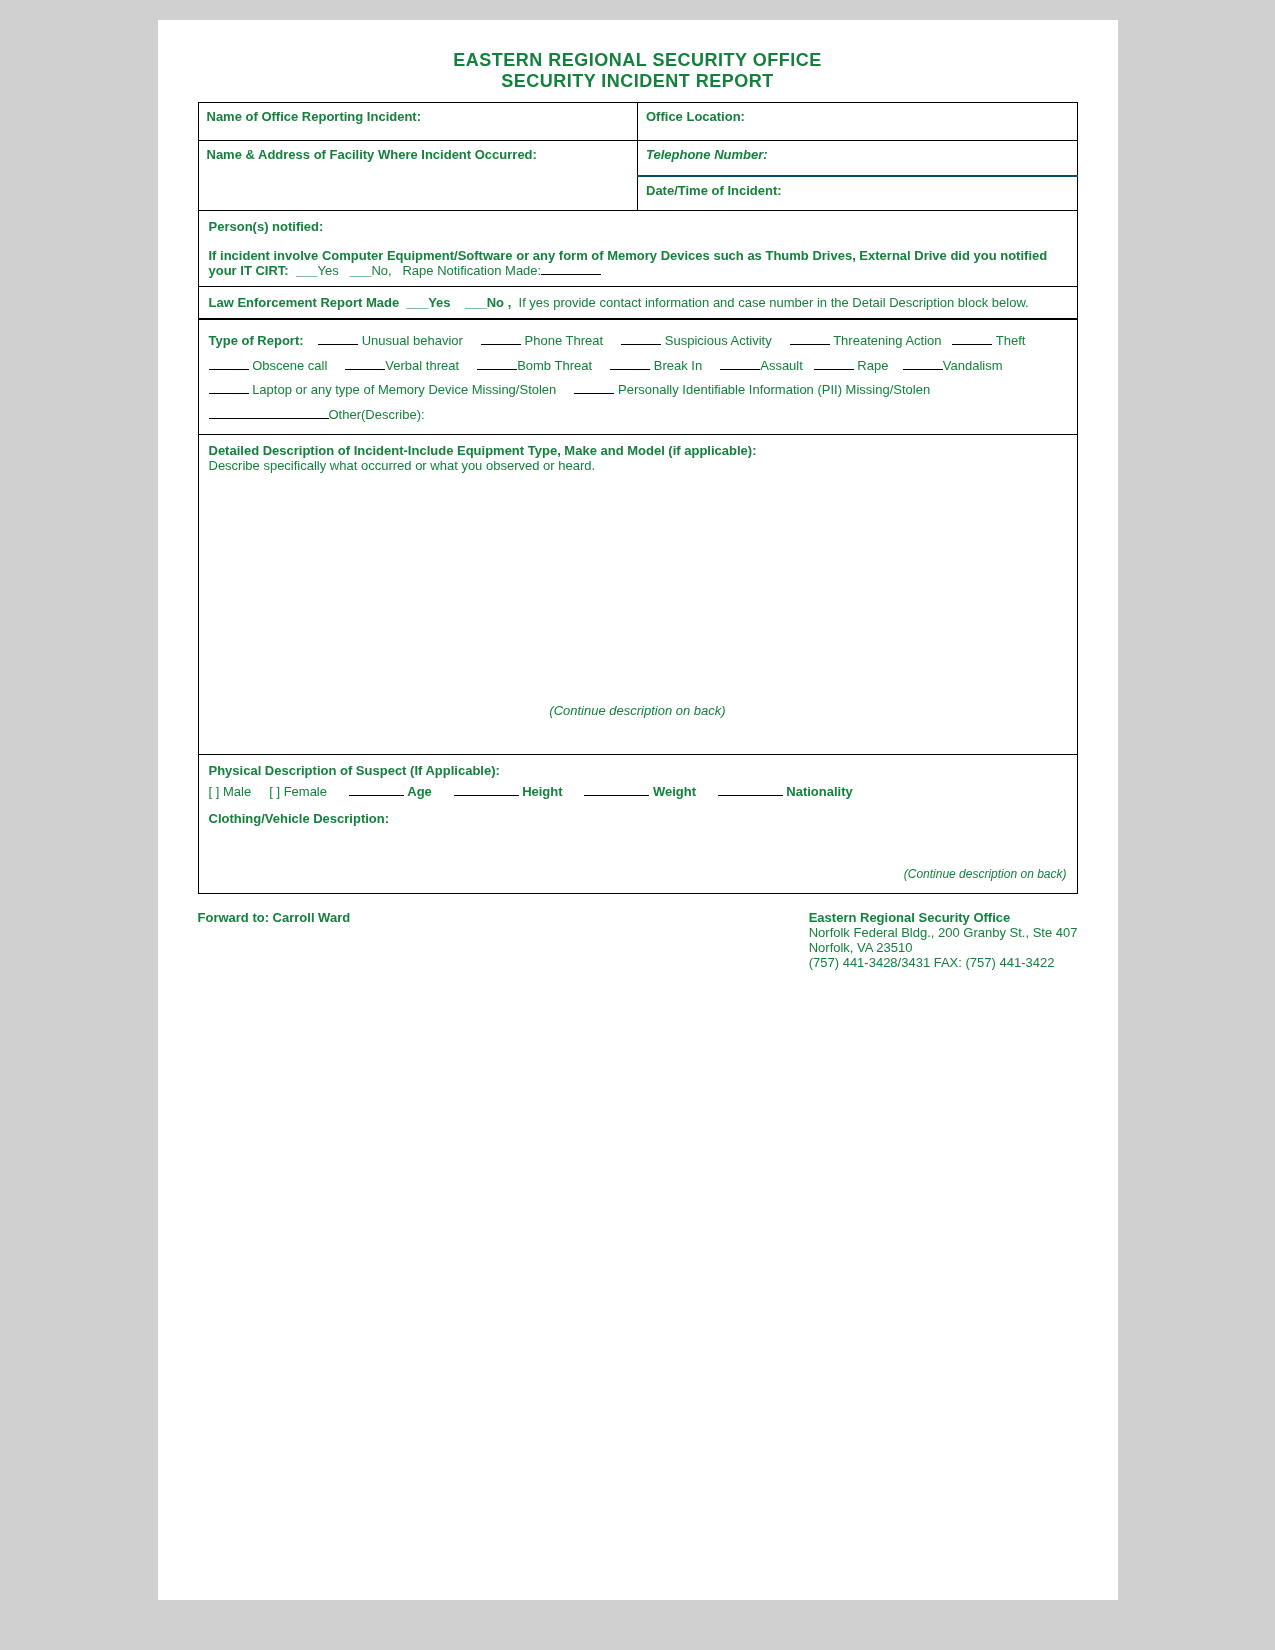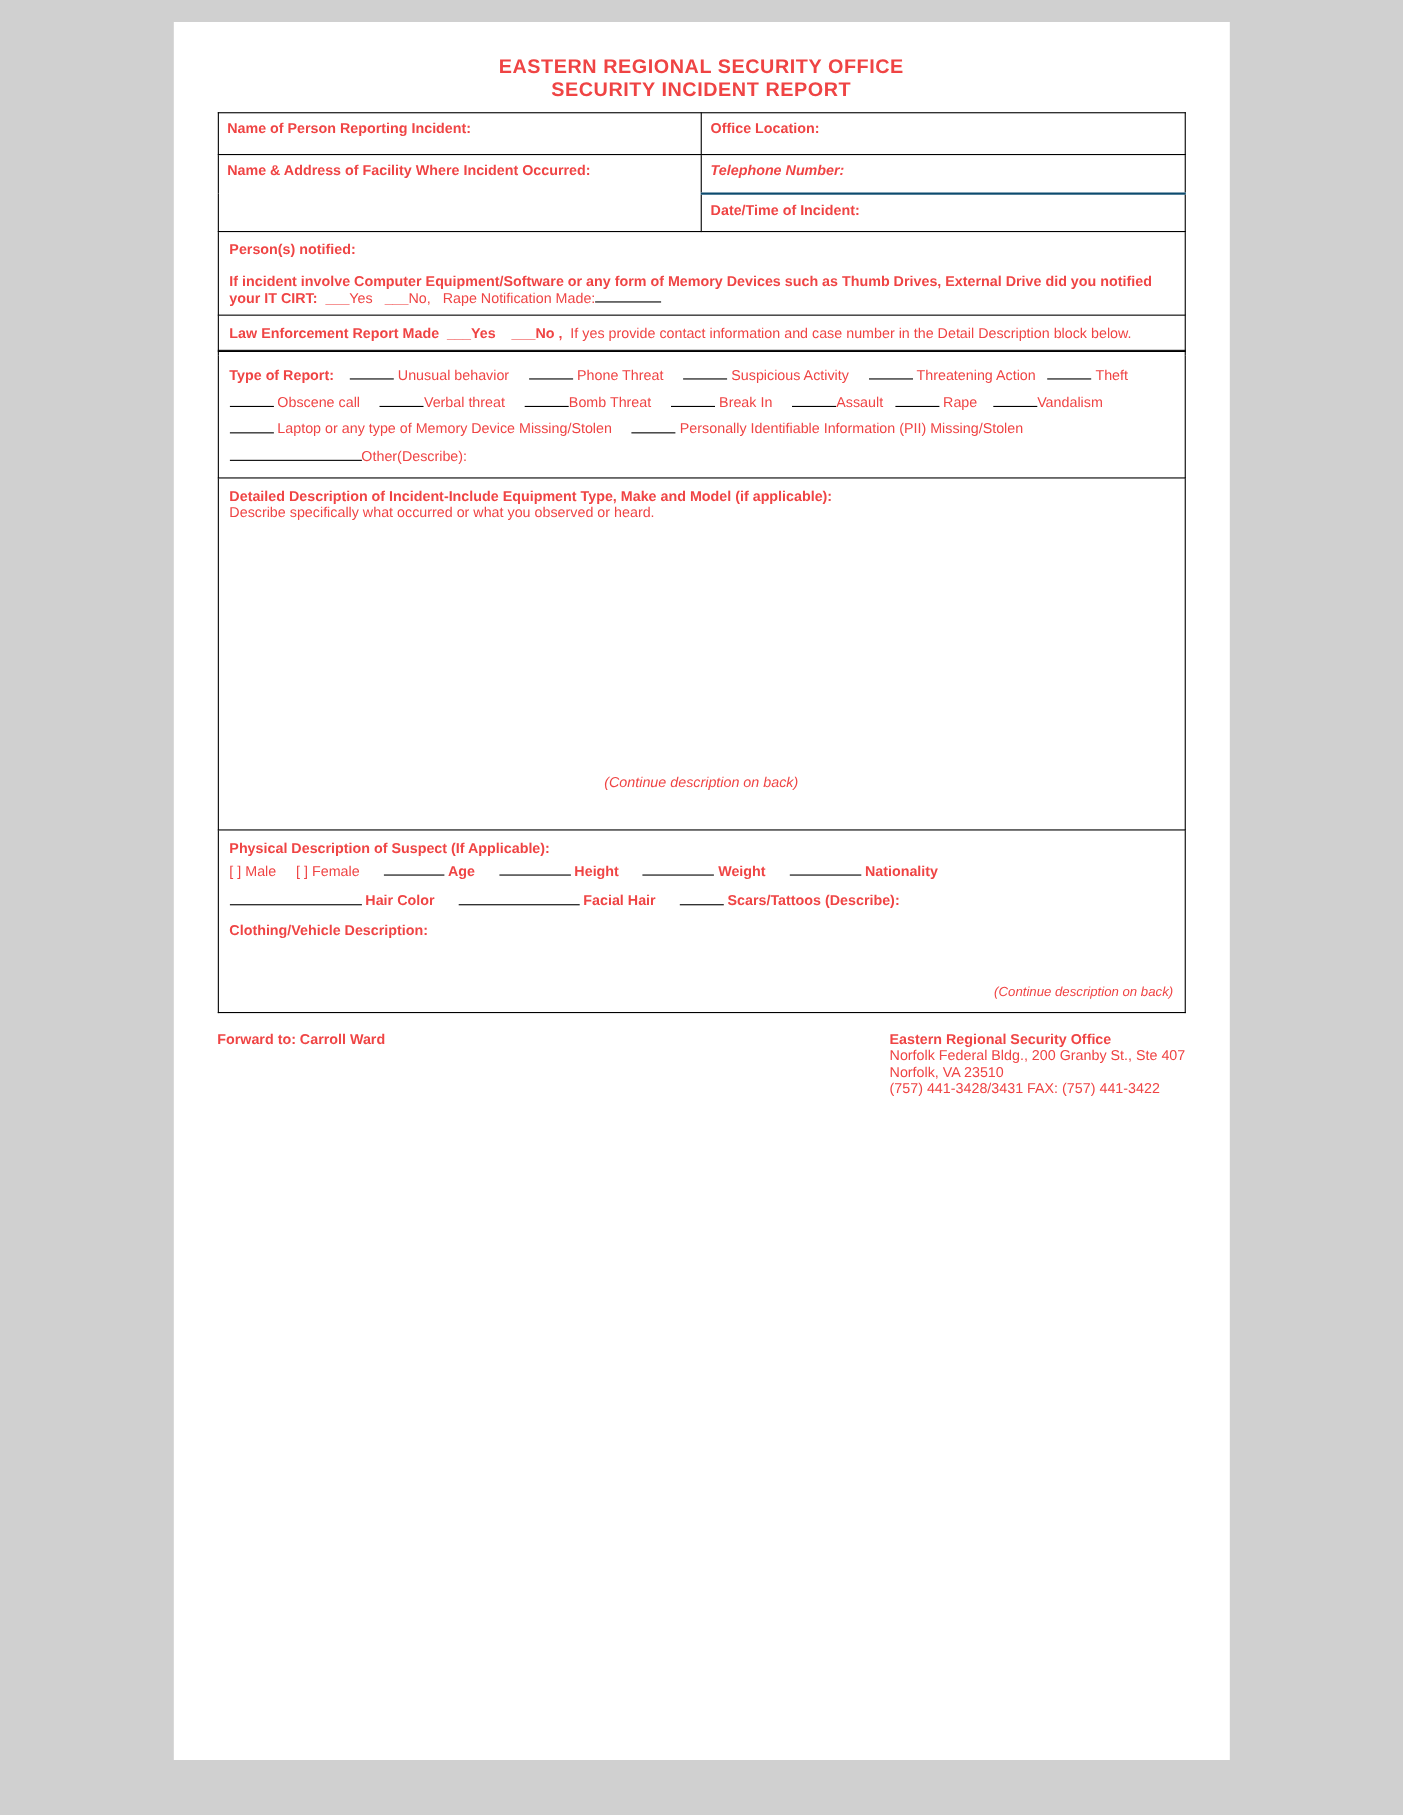--- a/index.html
+++ b/index.html
@@ -12,21 +12,21 @@
       padding: 20px;
       min-height: 1650px;
     }
     .page {
       background: #fff;
       width: 960px;
       min-height: 1580px;
       padding: 30px 40px 20px 40px;
       position: relative;
       font-size: 13px;
-      color: #ef4444;
+      color: #15803d;
     }
     .title-block {
       text-align: center;
       margin-bottom: 10px;
     }
     .title-block h1 {
       font-size: 18px;
       font-weight: bold;
       text-transform: uppercase;
       letter-spacing: 0.5px;
@@ -124,21 +124,21 @@
   <div class="title-block">
     <h1>EASTERN REGIONAL SECURITY OFFICE</h1>
     <h1>SECURITY INCIDENT REPORT</h1>
   </div>
 
   <table class="main-table">
 
     <tbody>
         <tr class="field-row">
       <td style="width:50%; border-left:1.5px solid #000; border-top:1.5px solid #000;">
-        <span class="label-bold">Name of Person Reporting Incident:</span>
+        <span class="label-bold">Name of Office Reporting Incident:</span>
       </td>
       <td style="border-right:1.5px solid #000; border-top:1.5px solid #000;">
         <span class="label-bold">Office Location:</span>
       </td>
     </tr>
 
     <tr>
       <td rowspan="2" style="border-left:1.5px solid #000; vertical-align:top; padding:6px 8px; height:70px;">
         <span class="label-bold">Name &amp; Address of Facility Where Incident Occurred:</span>
       </td>
@@ -223,27 +223,20 @@
       &nbsp;&nbsp;&nbsp;&nbsp;
       <span class="underline" style="min-width:55px;"></span> <strong>Age</strong>
       &nbsp;&nbsp;&nbsp;&nbsp;
       <span class="underline" style="min-width:65px;"></span> <strong>Height</strong>
       &nbsp;&nbsp;&nbsp;&nbsp;
       <span class="underline" style="min-width:65px;"></span> <strong>Weight</strong>
       &nbsp;&nbsp;&nbsp;&nbsp;
       <span class="underline" style="min-width:65px;"></span> <strong>Nationality</strong>
     </div>
     <div class="phys-row">
-      <span class="underline-xl"></span> <strong>Hair Color</strong>
-      &nbsp;&nbsp;&nbsp;&nbsp;
-      <span class="underline-xl" style="min-width:110px;"></span> <strong>Facial Hair</strong>
-      &nbsp;&nbsp;&nbsp;&nbsp;
-      <span class="underline" style="min-width:40px;"></span> <strong>Scars/Tattoos (Describe):</strong>
-    </div>
-    <div class="phys-row">
       <strong>Clothing/Vehicle Description:</strong>
     </div>
     <div style="height:30px;"></div>
     <div class="continue-right">(Continue description on back)</div>
   </div>
 
   <div class="footer-section">
     <div class="footer-left">
       <strong>Forward to: Carroll Ward</strong>
     </div>

